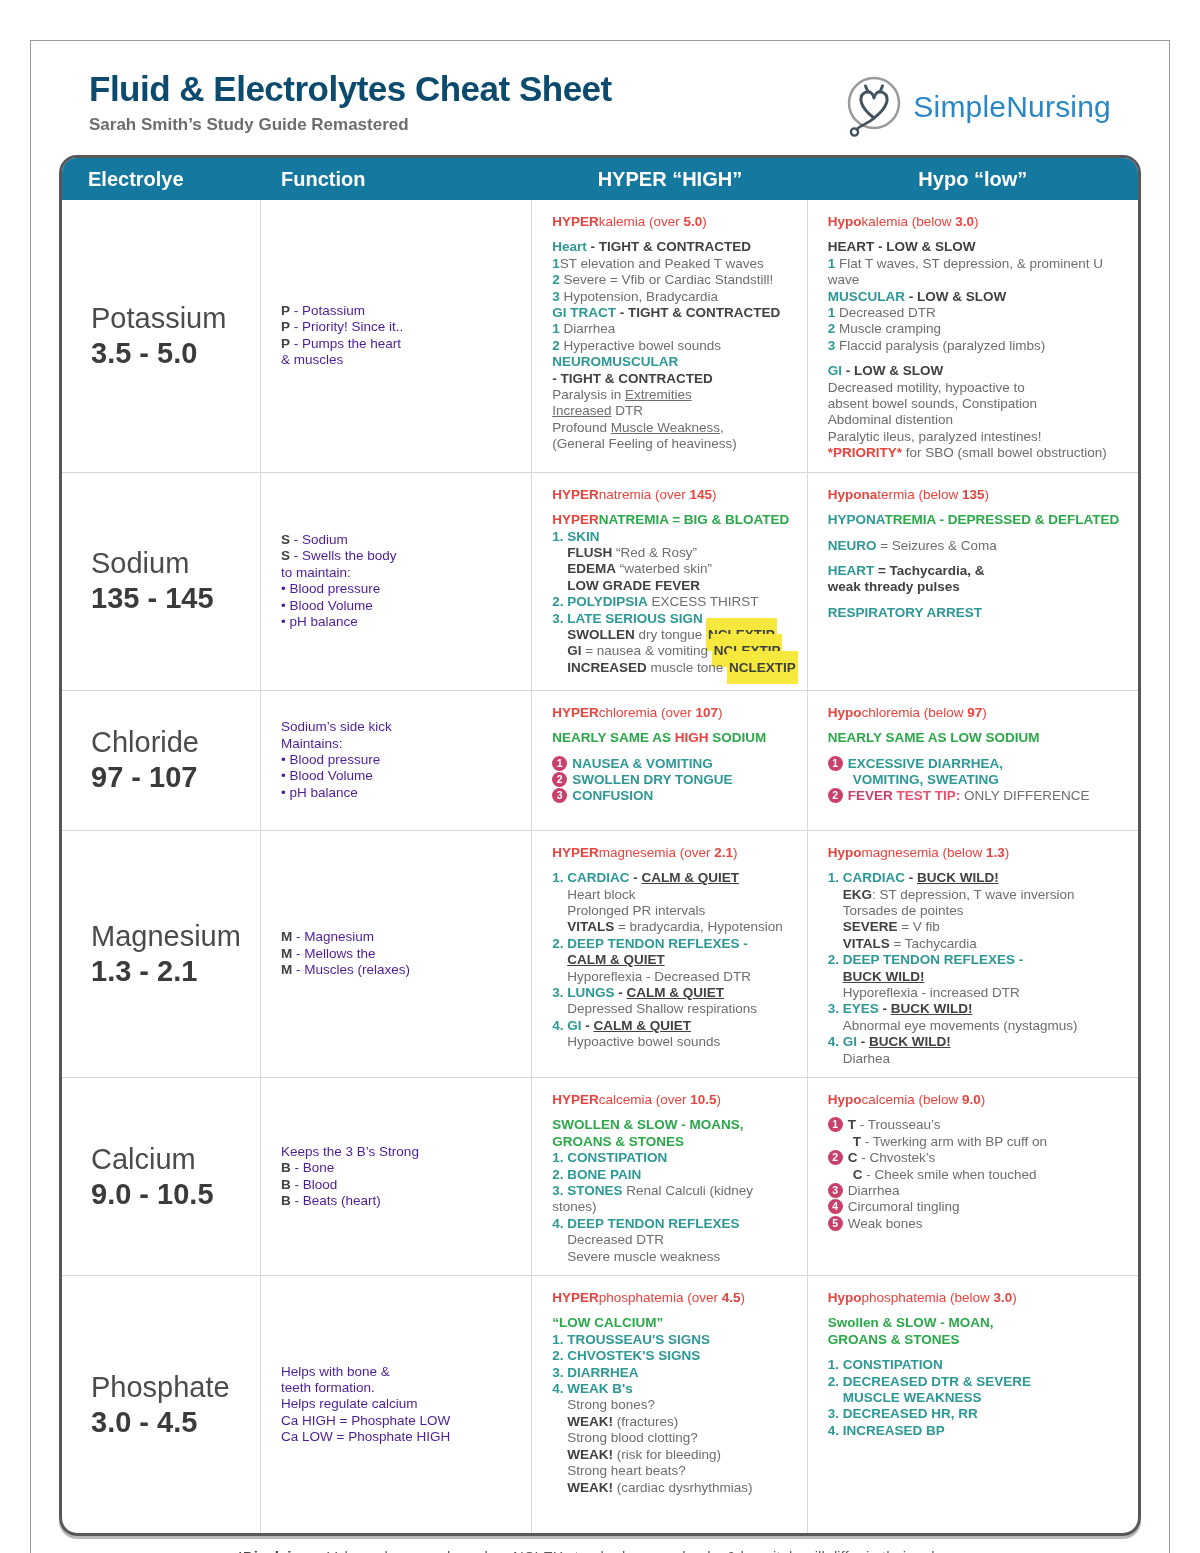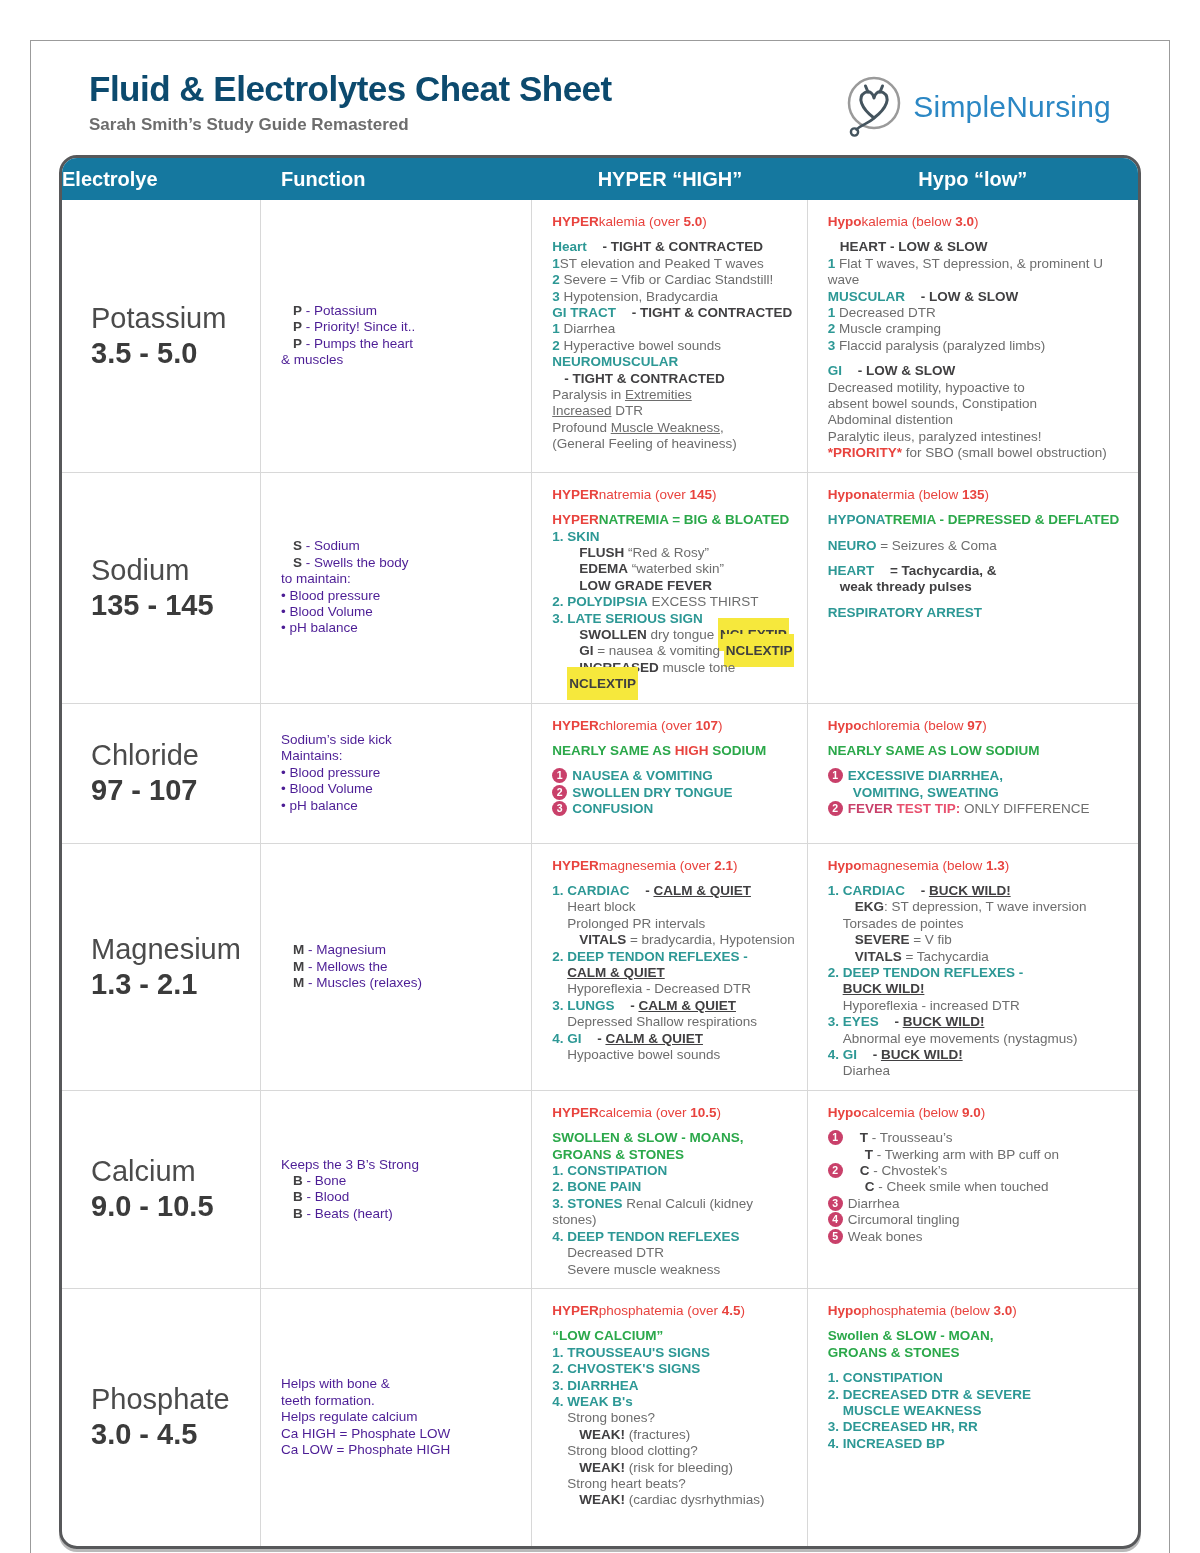--- a/index.html
+++ b/index.html
@@ -24,21 +24,21 @@
   .brand svg { width:64px; height:68px; }
   .brand .bname { font-size:30px; color:#2b87c4; letter-spacing:0.2px; }
   
   .sheet {
     border:3px solid #57585a; border-radius:18px; overflow:hidden;
     box-shadow:0 3px 0 #b9b9b9;
   }
   .thead { display:grid; grid-template-columns:18.5% 25.2% 25.6% 30.7%;
     background:#15789f; color:#fff; font-weight:700; font-size:20px;
     align-items:center; height:42px; }
-  .thead .th1 { }
+  .thead .th1 { padding-left:26px; }
   .thead .th2 { padding-left:20px; }
   .thead .thc { text-align:center; }
   .trow { display:grid; grid-template-columns:18.5% 25.2% 25.6% 30.7%; border-top:1px solid #d8d8d8; }
   .trow:first-child { border-top:none; }
   .cell { border-right:1px solid #d8d8d8; }
   .cell:last-child { border-right:none; }
   .ecell { display:flex; flex-direction:column; justify-content:center; padding-left:29px; }
   .ecell .ename { font-size:29px; color:#4b4b4b; }
   .ecell .erange { font-size:29px; font-weight:700; color:#3b3b3b; margin-top:2px; }
   .fcell { display:flex; flex-direction:column; justify-content:center; padding:10px 8px 10px 20px;
@@ -46,21 +46,21 @@
   .scell { padding:14px 8px 10px 20px; }
   .line { font-size:13.5px; line-height:16.4px; color:#6d6d6d; }
   .gap { height:9px; }
   .ind { margin-left:15px; }
   .ind2 { margin-left:25px; }
   
   .rb  { color:#e8433e; font-weight:700; }
   .r   { color:#e8433e; }
   .tb  { color:#2d9895; font-weight:700; }
   .gb  { color:#2ba84a; font-weight:700; }
-  .db  { color:#414042; font-weight:700;padding-left:12px; }
+  .db  { color:#414042; font-weight:700; }
   .dbu { color:#414042; font-weight:700; text-decoration:underline; }
   .d   { color:#4c1d95; }
   .g   { color:#6d6d6d; }
   .gu  { color:#6d6d6d; text-decoration:underline; }
   .hl  { color:#3f3f3f; font-weight:700; background:#f6e83c; padding:9px 2px; }
   .cb  { color:#c9406a; font-weight:700; }
   .pkb { color:#e8506e; font-weight:700; }
   .num { display:inline-block; width:15px; height:15px; line-height:15px; border-radius:50%;
     background:#c9406a; color:#fff; font-weight:700; font-size:10.5px; text-align:center;
     vertical-align:1px; margin-right:5px; }

